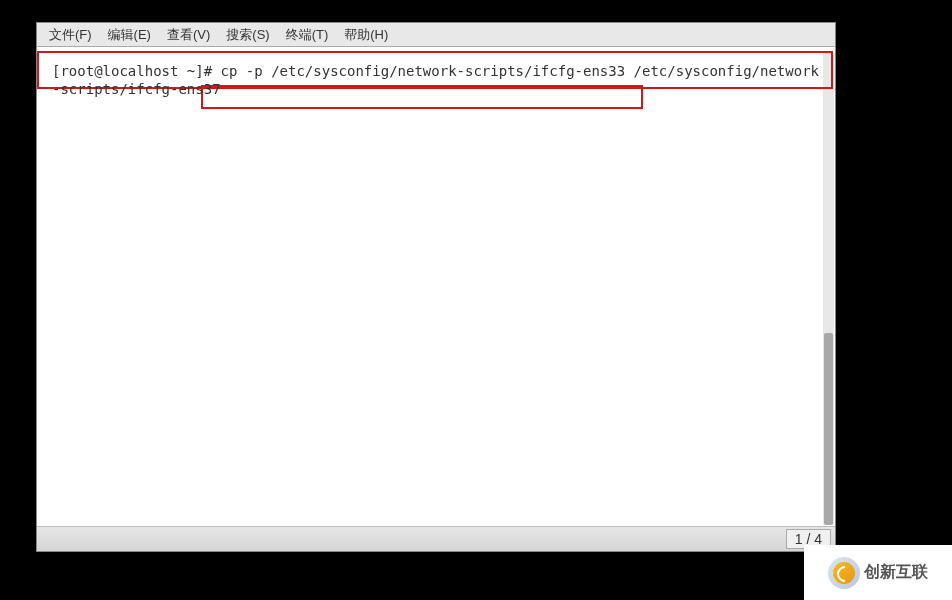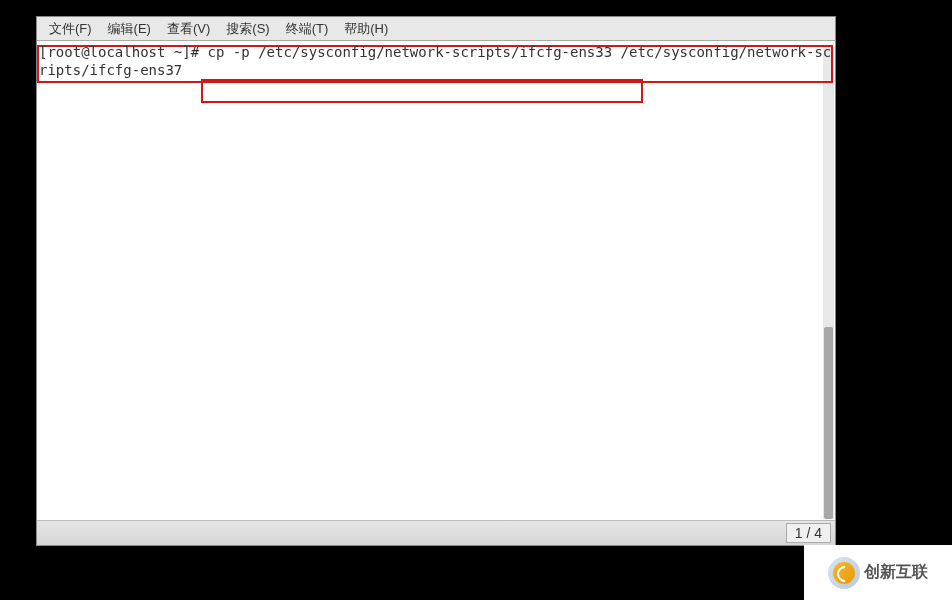--- a/index.html
+++ b/index.html
@@ -10,21 +10,21 @@
     body {
       font-family: monospace;
       background: #000;
       width: 952px;
       height: 600px;
       position: relative;
     }
     .terminal-window {
       position: absolute;
       left: 36px;
-      top: 16px;
+      top: 22px;
       width: 800px;
       height: 530px;
       background: #fff;
       border: 1px solid #888;
     }
     .menu-bar {
       height: 24px;
       background: #e8e8e8;
       border-bottom: 1px solid #aaa;
       display: flex;
@@ -35,21 +35,21 @@
       color: #333;
     }
     .menu-item {
       padding: 2px 8px;
       cursor: pointer;
     }
     .terminal-content {
       position: relative;
       background: #fff;
       height: calc(100% - 49px);
-      padding: 0;
+      padding: 13px;
       font-family: "DejaVu Sans Mono", "Liberation Mono", monospace;
       font-size: 14px;
       color: #333;
       overflow: hidden;
     }
     .highlight-box {
       position: absolute;
       border: 2px solid #d01818;
       z-index: 1;
     }

